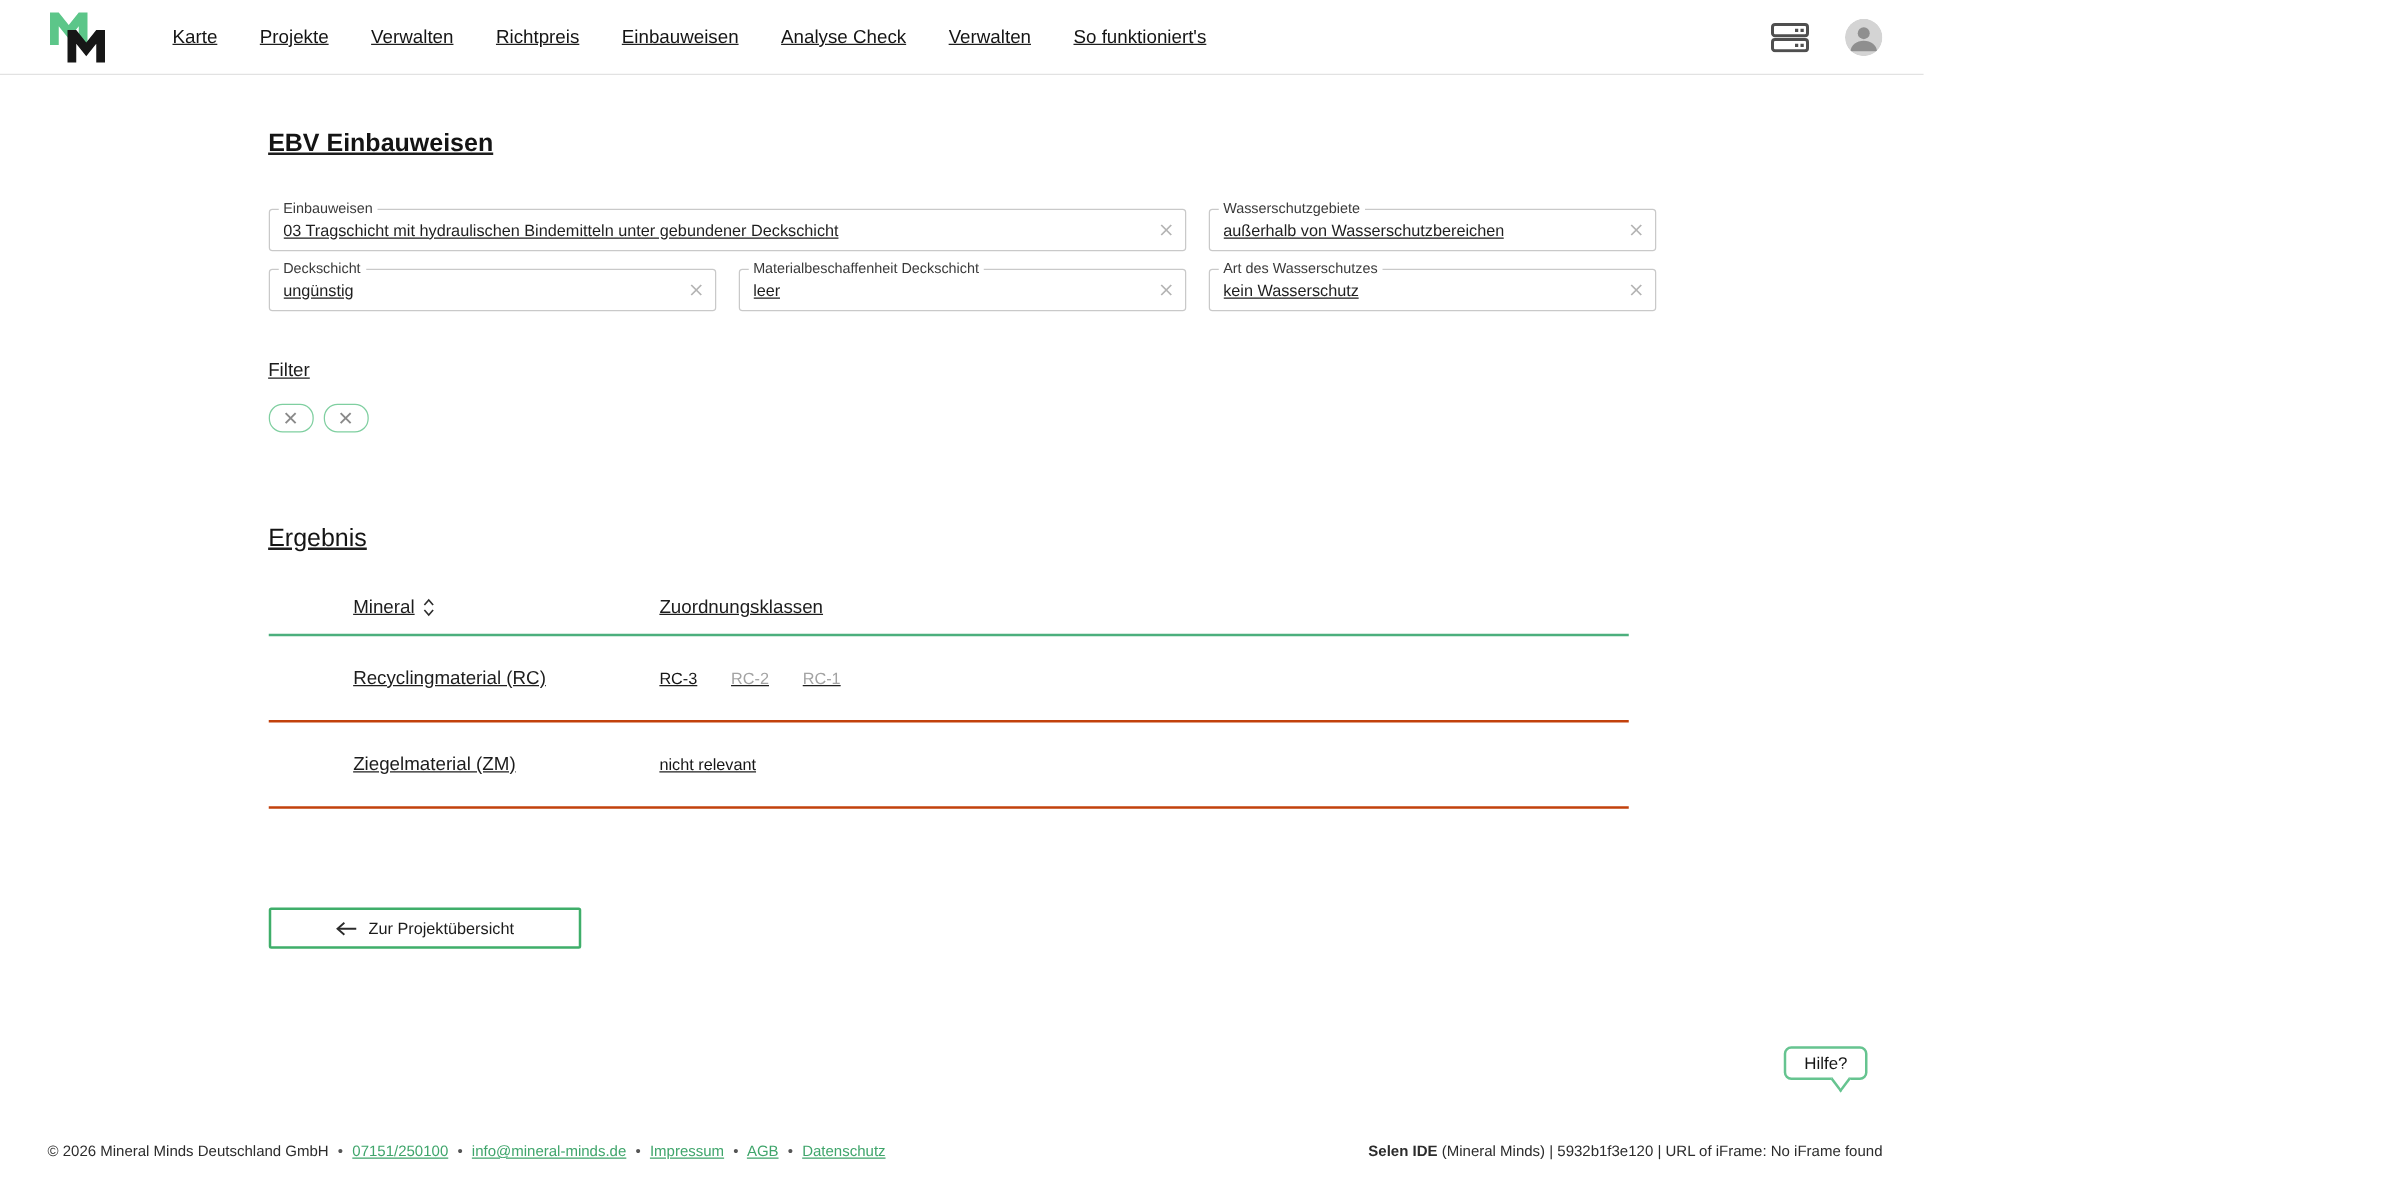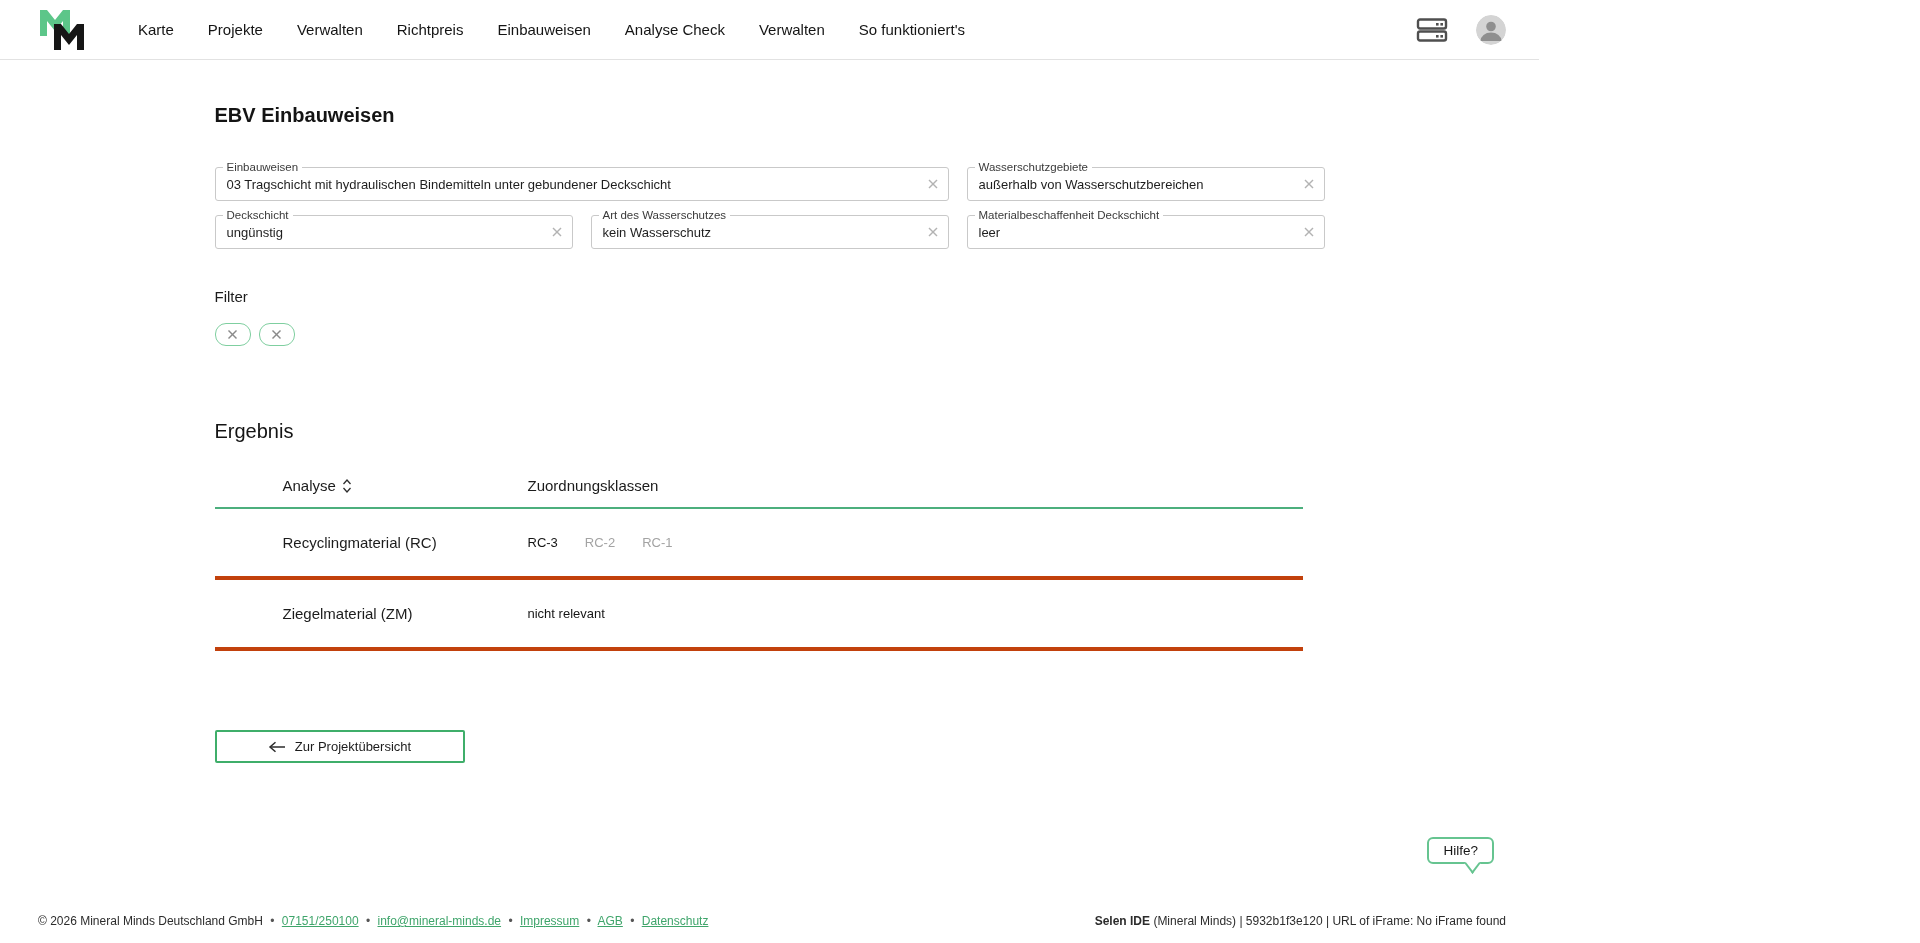--- a/index.html
+++ b/index.html
@@ -1,17 +1,17 @@
 <!DOCTYPE html>
 <html><head>
 <meta charset="utf-8">
 <style>
   html,body{margin:0;padding:0;}
   .page{width:1539px;height:943px;position:relative;background:#fff;
-        font-family:"Liberation Sans",sans-serif;color:#1f1f1f;overflow:hidden;}
+        font-family:"Liberation Sans",sans-serif;color:#1f1f1f;overflow:hidden;text-decoration:underline;}
 
   
   .topbar{height:60px;display:flex;align-items:center;padding:0 33px 0 38px;
           border-bottom:1px solid #e2e2e2;box-sizing:border-box;background:#fff;}
   .logo{display:flex;align-items:center;cursor:pointer;}
   .mainnav{display:flex;gap:34px;margin-left:52px;}
   .navitem{font-size:15px;font-weight:500;color:#141414;cursor:pointer;white-space:nowrap;}
   .topbar-right{margin-left:auto;display:flex;align-items:center;gap:28px;}
   .avatar-wrap{width:30px;height:30px;border-radius:50%;overflow:hidden;cursor:pointer;}
 
@@ -45,21 +45,21 @@
         display:inline-flex;align-items:center;justify-content:center;cursor:pointer;}
 
   
   .result-heading{font-size:20px;font-weight:500;margin:74px 0 0 0;color:#141414;}
   .rtable{width:1088px;margin-top:24px;}
   .thead{display:grid;grid-template-columns:68px 245px 1fr;align-items:center;
          padding:10px 0 13px 0;border-bottom:2px solid #4caf7d;}
   .th{font-size:15px;font-weight:500;color:#1c1c1c;display:flex;align-items:center;gap:6px;}
   .sortable{cursor:pointer;}
   .trow{display:grid;grid-template-columns:68px 245px 1fr;align-items:center;
-        min-height:67px;border-bottom:4px solid #c2410c;}
+        min-height:67px;border-bottom:2px solid #c2410c;}
   .mat-cell{font-size:15px;color:#1c1c1c;}
   .zk-cell{display:flex;gap:27px;align-items:baseline;font-size:13px;}
   .zk-active{color:#161616;}
   .zk-muted{color:#a3a3a3;}
 
   
   .back-btn{margin-top:79px;width:250px;height:33px;border:2px solid #3fae6a;background:#fff;
             display:inline-flex;align-items:center;justify-content:center;gap:9px;
             font-size:13px;color:#1c1c1c;border-radius:2px;cursor:pointer;
             font-family:"Liberation Sans",sans-serif;}
@@ -155,33 +155,33 @@
         <span class="fvalue">ungünstig</span>
         <span class="fclear">
           <svg width="12" height="12" viewBox="0 0 12 12">
               <line x1="2" y1="2" x2="10" y2="10" stroke="#b3b3b3" stroke-width="1.4"></line>
               <line x1="10" y1="2" x2="2" y2="10" stroke="#b3b3b3" stroke-width="1.4"></line>
             </svg>
         </span>
       </div>
 
       <div class="ofield">
+        <span class="flabel">Materialbeschaffenheit Deckschicht</span>
+        <span class="fvalue">leer</span>
+        <span class="fclear">
+          <svg width="12" height="12" viewBox="0 0 12 12">
+              <line x1="2" y1="2" x2="10" y2="10" stroke="#b3b3b3" stroke-width="1.4"></line>
+              <line x1="10" y1="2" x2="2" y2="10" stroke="#b3b3b3" stroke-width="1.4"></line>
+            </svg>
+        </span>
+      </div>
+
+      <div class="ofield">
         <span class="flabel">Art des Wasserschutzes</span>
         <span class="fvalue">kein Wasserschutz</span>
-        <span class="fclear">
-          <svg width="12" height="12" viewBox="0 0 12 12">
-              <line x1="2" y1="2" x2="10" y2="10" stroke="#b3b3b3" stroke-width="1.4"></line>
-              <line x1="10" y1="2" x2="2" y2="10" stroke="#b3b3b3" stroke-width="1.4"></line>
-            </svg>
-        </span>
-      </div>
-
-      <div class="ofield">
-        <span class="flabel">Materialbeschaffenheit Deckschicht</span>
-        <span class="fvalue">leer</span>
         <span class="fclear">
           <svg width="12" height="12" viewBox="0 0 12 12">
               <line x1="2" y1="2" x2="10" y2="10" stroke="#b3b3b3" stroke-width="1.4"></line>
               <line x1="10" y1="2" x2="2" y2="10" stroke="#b3b3b3" stroke-width="1.4"></line>
             </svg>
         </span>
       </div>
     </div>
 
     
@@ -203,21 +203,21 @@
       </span>
     </div>
 
     
     <h2 class="result-heading">Ergebnis</h2>
 
     <div class="rtable">
       <div class="thead">
         <div></div>
         <div class="th sortable">
-          <span>Analyse</span>
+          <span>Mineral</span>
           <svg width="10" height="16" viewBox="0 0 10 16">
             <path d="M1.5 6 L5 2 L8.5 6" fill="none" stroke="#2e2e2e" stroke-width="1.3"></path>
             <path d="M1.5 10 L5 14 L8.5 10" fill="none" stroke="#2e2e2e" stroke-width="1.3"></path>
           </svg>
         </div>
         <div class="th">
           <span>Zuordnungsklassen</span>
         </div>
       </div>
 

